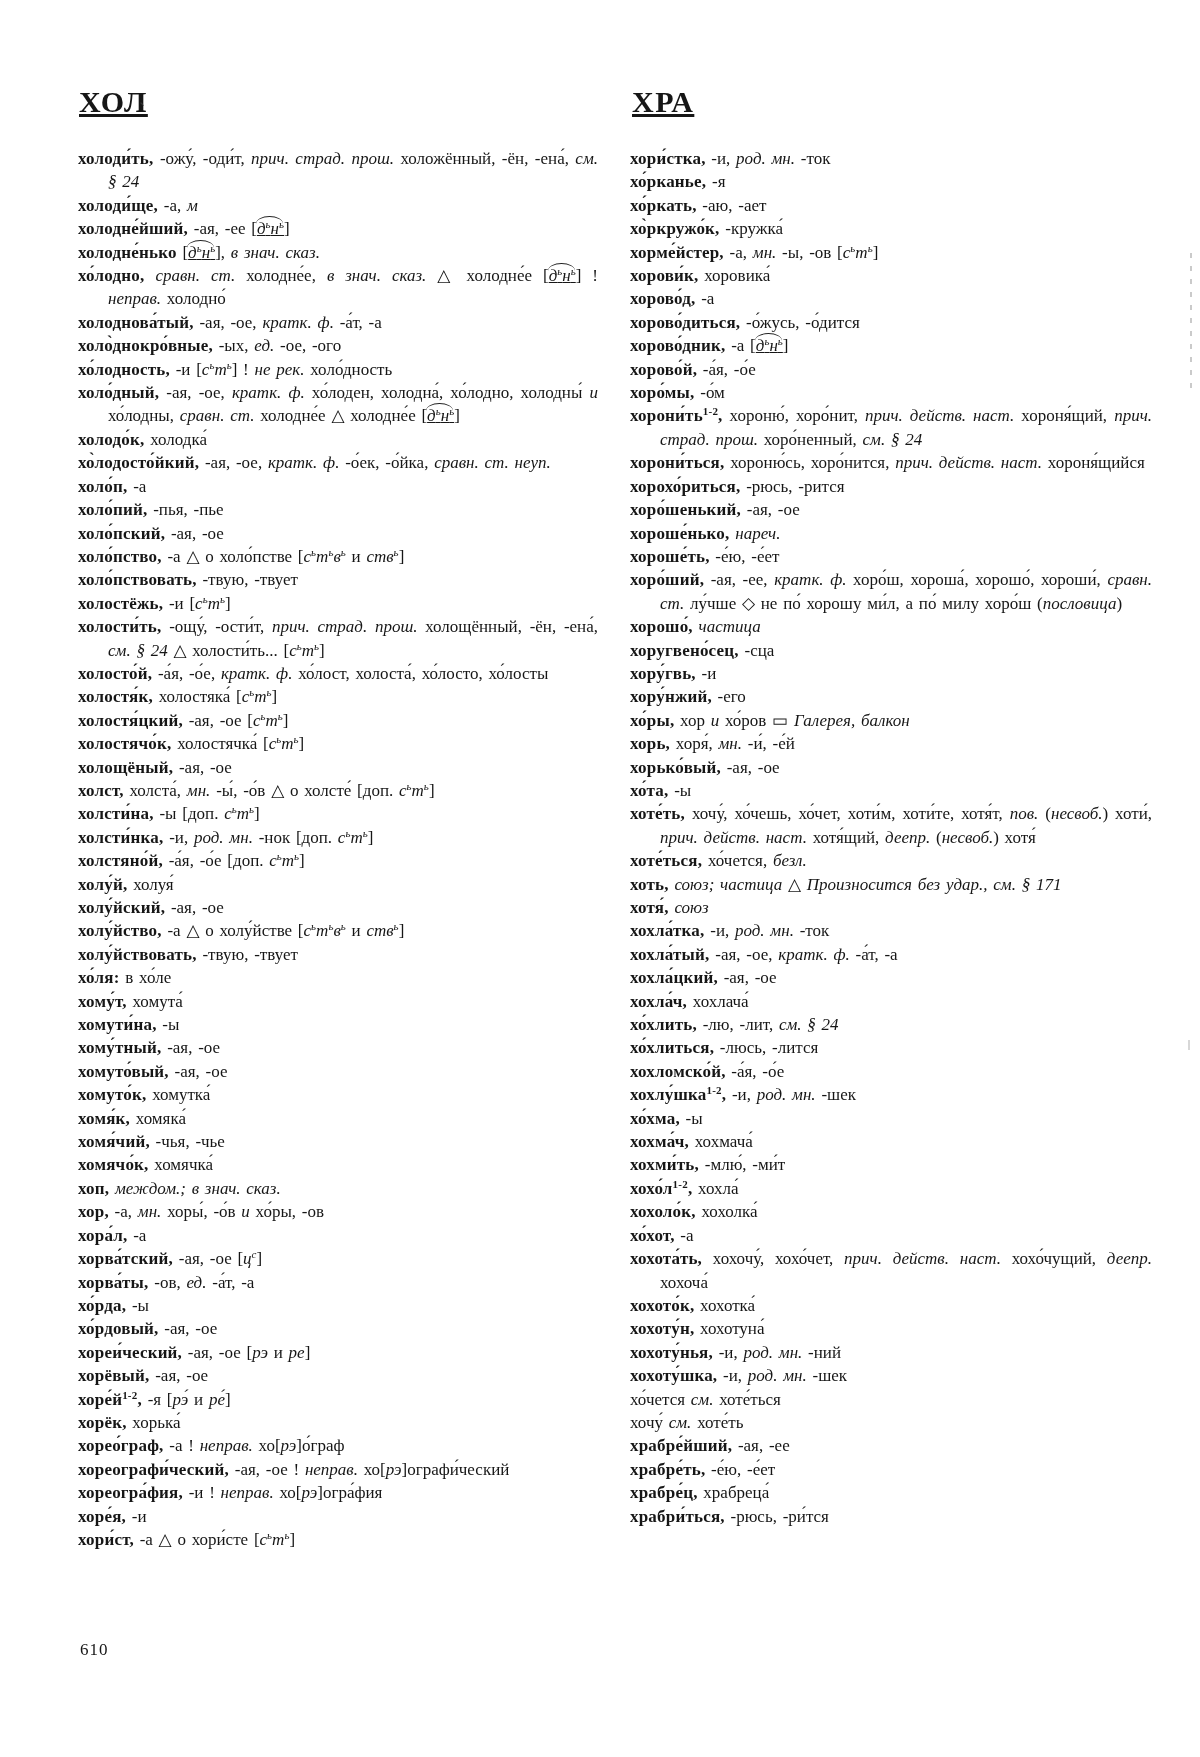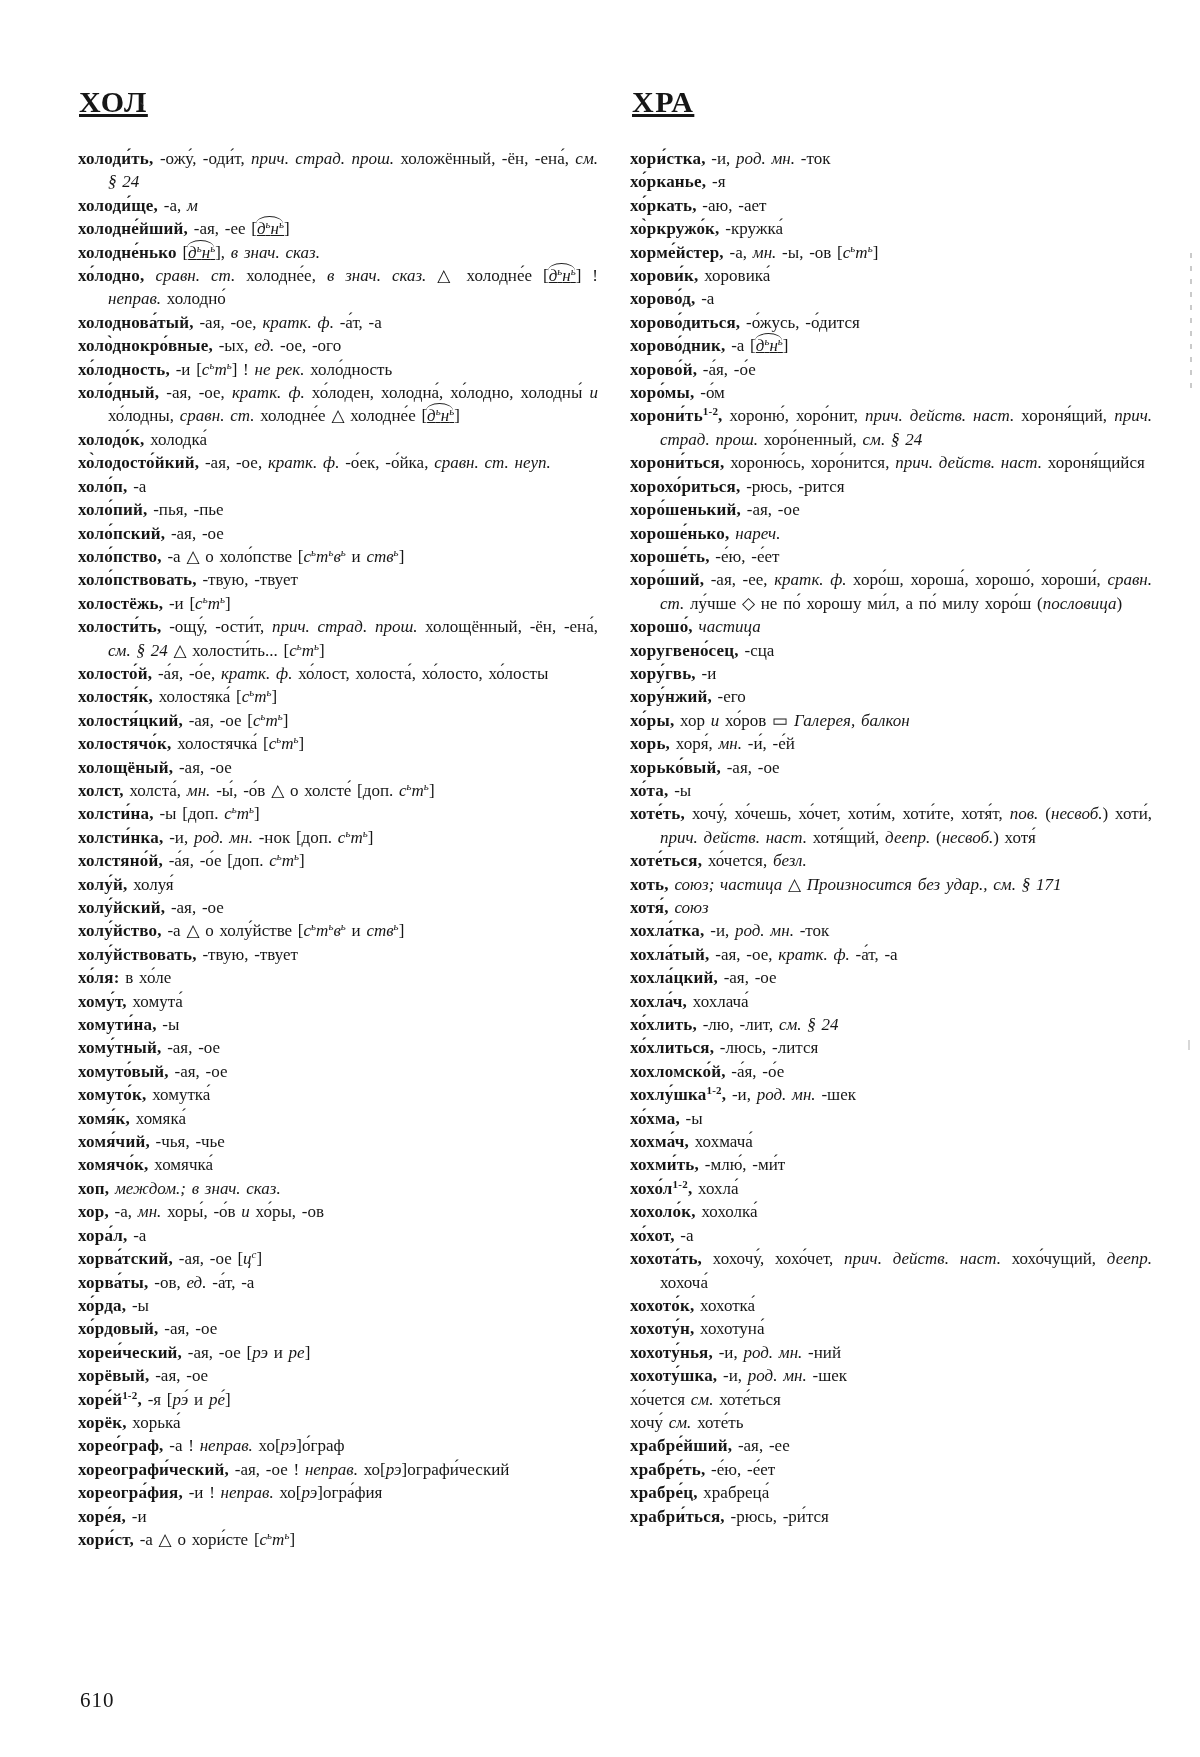--- a/index.html
+++ b/index.html
@@ -37,21 +37,21 @@
   .entry b{letter-spacing:.2px;}
   sup{font-size:11px;line-height:0;vertical-align:6px;}
   .arc{position:relative;font-style:italic;text-decoration:underline;}
   .arc::before{
     content:"";position:absolute;left:-1px;right:1px;top:-3px;height:7px;
     border-top:1.4px solid #222;
     border-radius:50% 50% 0 0 / 100% 100% 0 0;
   }
   .page-number{
     position:absolute;left:80px;top:1640px;
-    font-size:21px;letter-spacing:1px;margin-top:48px;
+    font-size:17px;letter-spacing:1px;
   }
   .scan-artifact-1{
     position:absolute;left:1190px;top:253px;width:2px;height:135px;
     background:repeating-linear-gradient(to bottom,#8a8a8a 0 5px,transparent 5px 13px);
     opacity:.45;
   }
   .scan-artifact-2{
     position:absolute;left:1188px;top:1040px;width:2px;height:10px;
     background:#9a9a9a;opacity:.4;
   }

